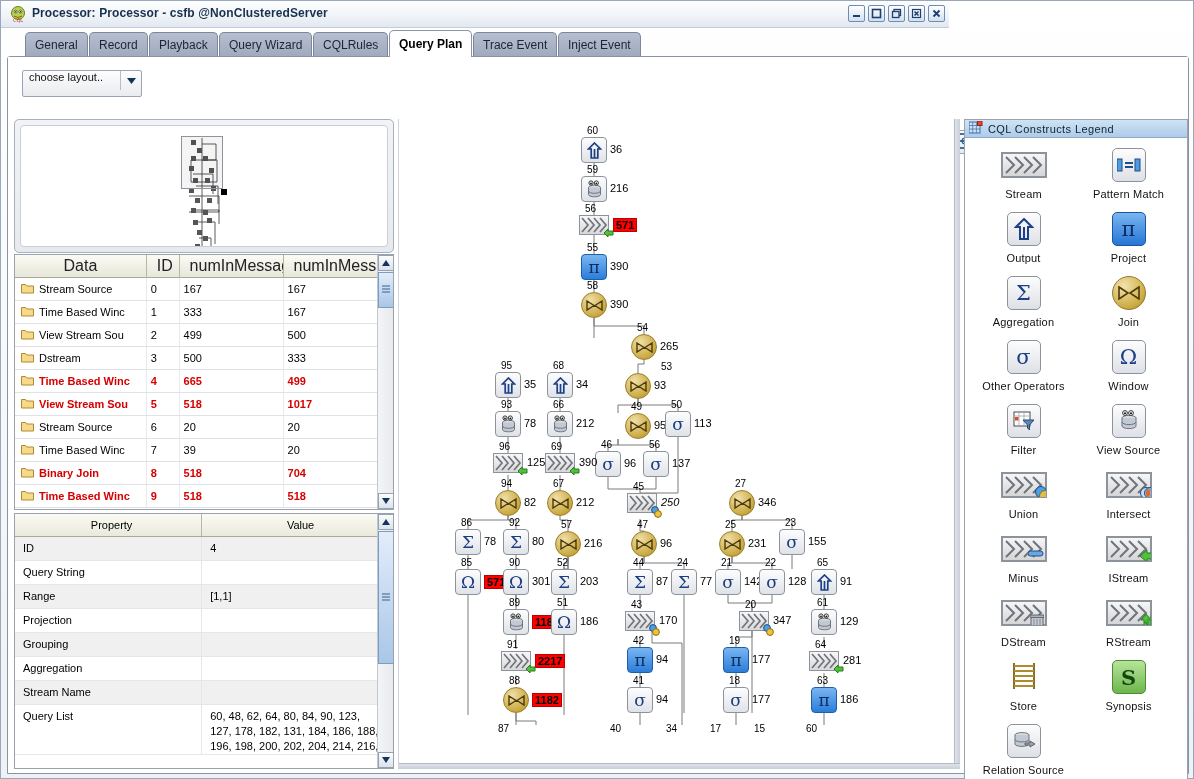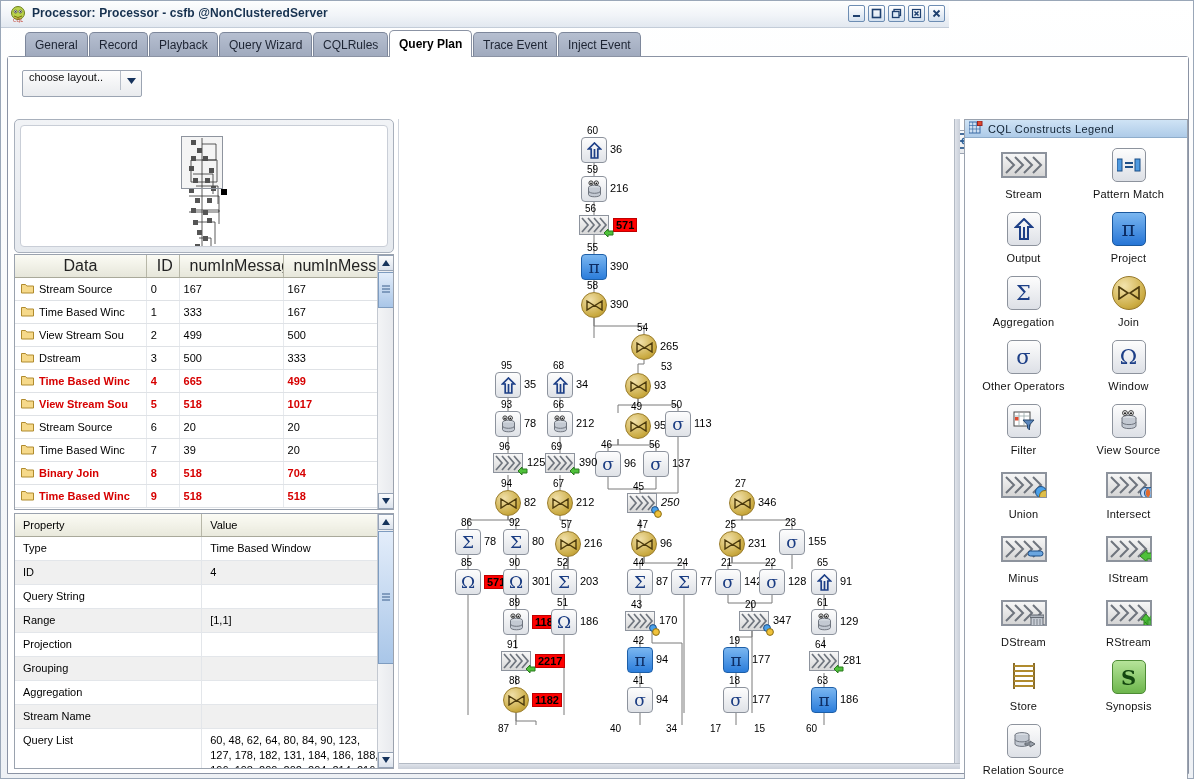--- a/index.html
+++ b/index.html
@@ -103,21 +103,21 @@
     border:1px solid #94a2b6; display:flex; align-items:center; justify-content:center; }
   .vscroll .arw.top { position:absolute; top:0; }
   .vscroll .arw.bot { position:absolute; bottom:0; }
   .vscroll .thumb { position:absolute; left:0; width:16px;
     background:linear-gradient(#e3edfa,#a9c6e8); border:1px solid #7e9cc0;
     display:flex; align-items:center; justify-content:center; }
 
   #propTable { position:absolute; left:6px; top:456px; width:380px; height:256px;
     border:1px solid #9aa2ae; background:#fff; overflow:hidden; }
   table.props { border-collapse:collapse; width:100%; table-layout:fixed; }
-  table.props th { height:22px; font-size:11px; font-weight:normal; text-align:left;
+  table.props th { height:22px; font-size:11px; font-weight:normal; text-align:center;
     padding-left:8px; background:linear-gradient(#fbfbf4,#e9e9dc);
     border-right:1px solid #b7b7a8; border-bottom:1px solid #a9a99a; }
   table.props td { height:23px; font-size:11px; padding:0 8px; vertical-align:top;
     line-height:23px; border-bottom:1px solid #e3e6ea; border-right:1px solid #e3e6ea; }
   table.props tr.alt td { background:#f0f0f0; }
   table.props td.multi { line-height:15px; padding-top:4px; white-space:normal; }
 
   
   #graphArea { position:absolute; left:390px; top:62px; width:562px; height:650px;
     background:#ffffff; border-left:1px solid #cfd4dc; overflow:hidden; }
@@ -513,24 +513,20 @@
 
     <div id="propTable">
       <table class="props">
         <thead>
             <tr id="propHead">
               <th style="width: 180px;">Property</th>
               <th style="width: 184px;">Value</th>
             </tr>
           </thead>
         <tbody id="propBody">
-            <tr>
-              <td>Type</td>
-              <td>Time Based Window</td>
-            </tr>
             <tr class="alt">
               <td>ID</td>
               <td>4</td>
             </tr>
             <tr>
               <td>Query String</td>
               <td></td>
             </tr>
             <tr class="alt">
               <td>Range</td>

